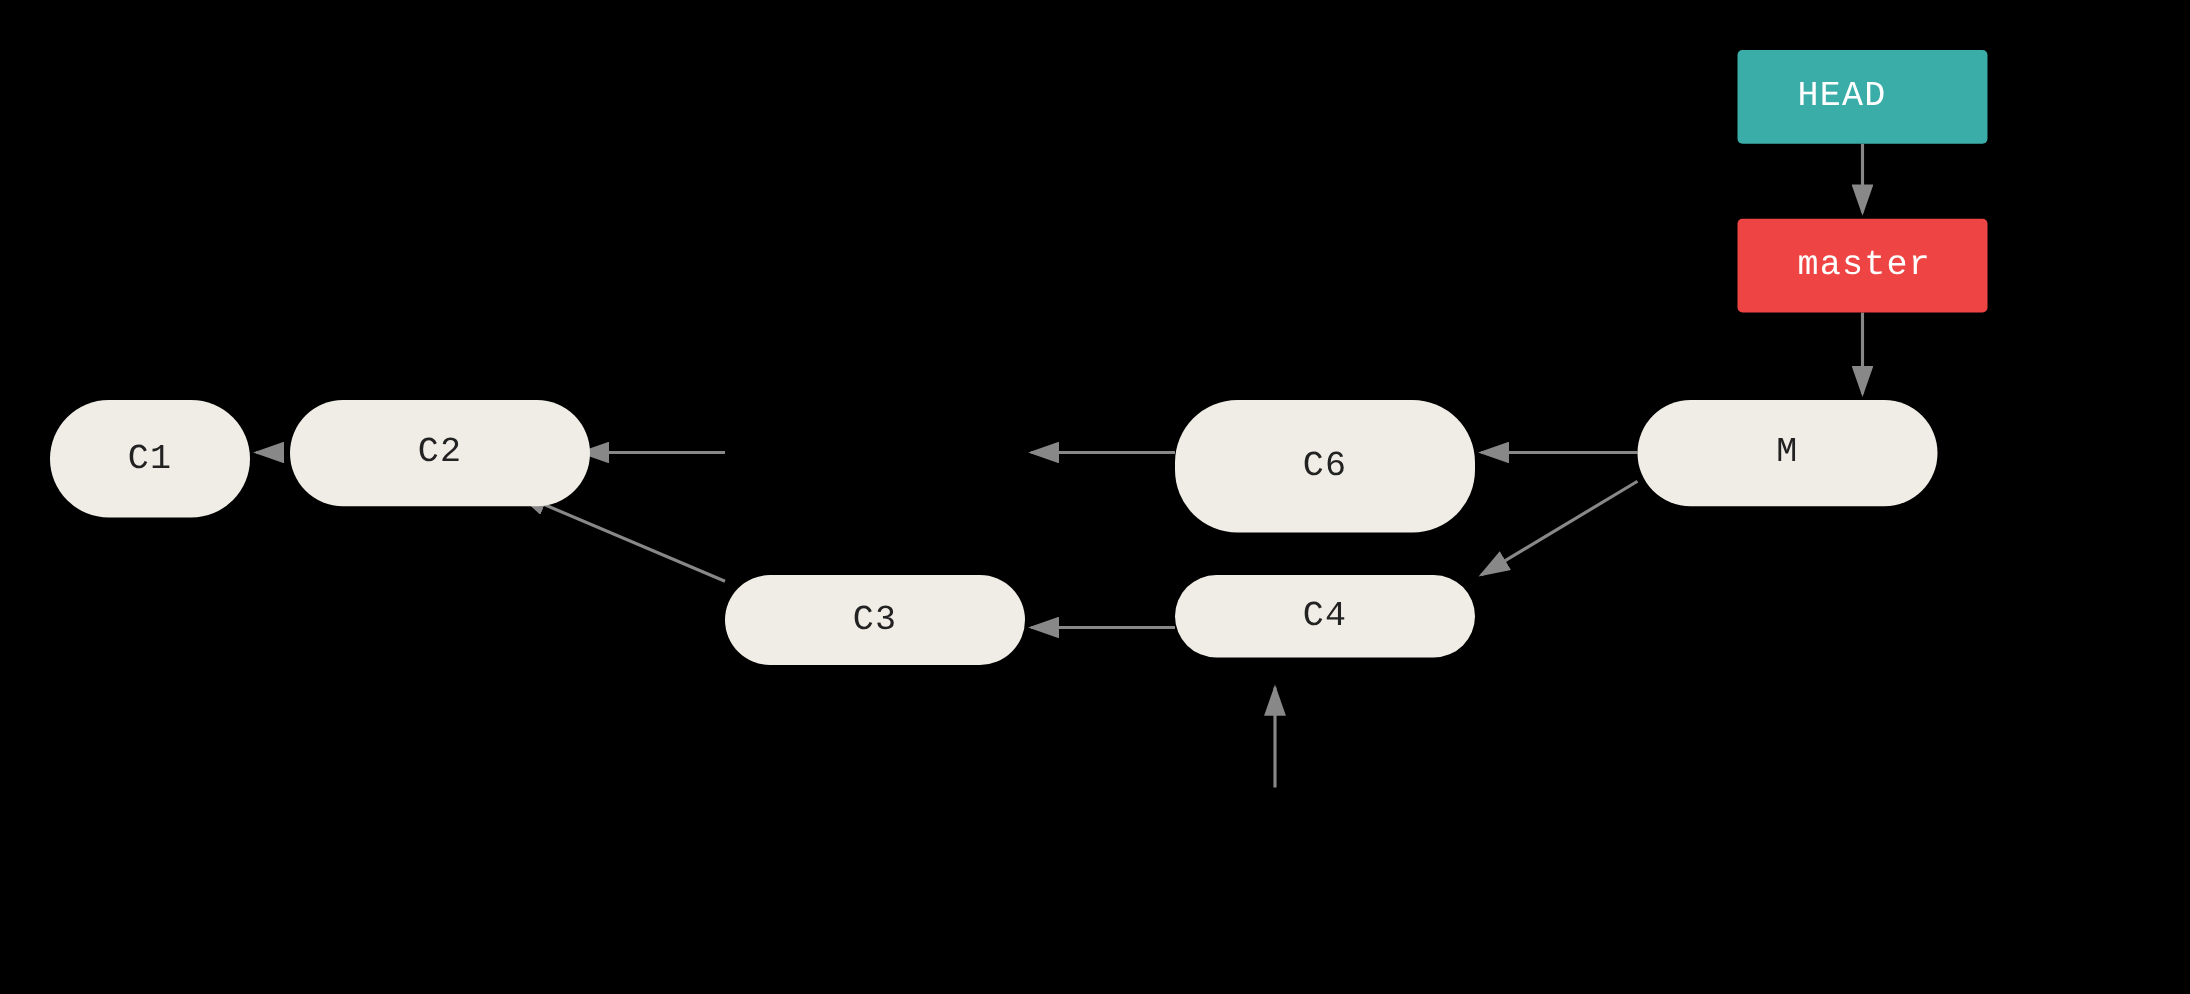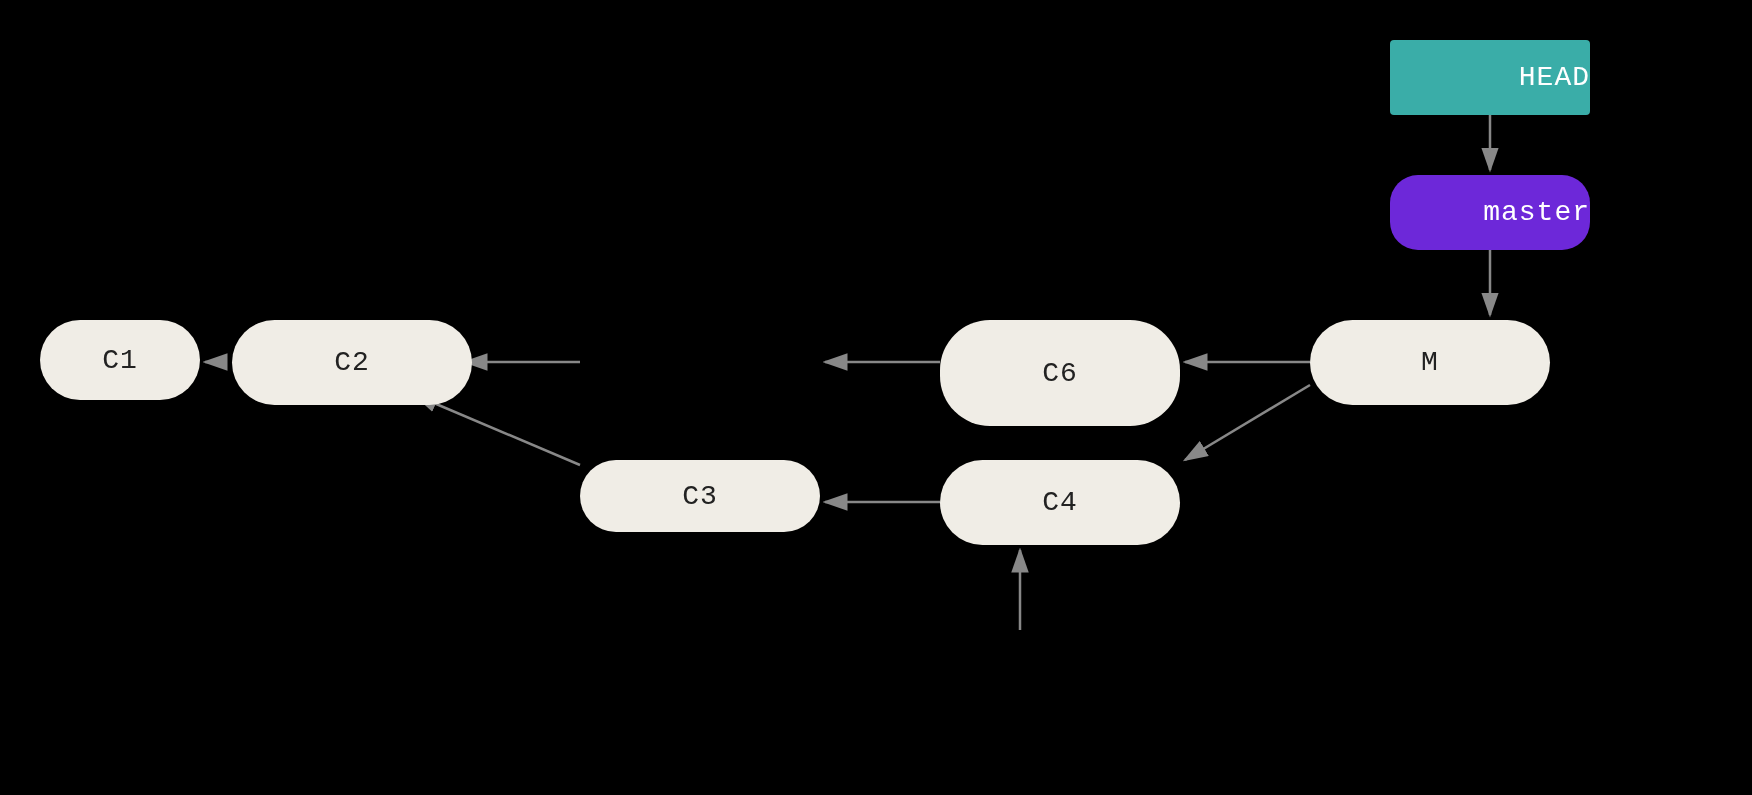--- a/index.html
+++ b/index.html
@@ -24,33 +24,33 @@
       justify-content: center;
       font-size: 28px;
       font-weight: 500;
       color: #222;
       letter-spacing: 1px;
     }
     .node-rect {
       position: absolute;
       display: flex;
       align-items: center;
-      justify-content: flex-end;
+      justify-content: flex-start;
       font-size: 28px;
       font-weight: 500;
       color: #fff;
       letter-spacing: 1px;
       border-radius: 4px;
+      padding-left: 48px;
     }
     .node-head {
       background: #3aada8;
     }
     .node-master {
-      background: #6d28d9;
-      border-radius: 28px;
+      background: #ef4444;
     }
     .node-topic {
       background: #e8432a;
     }
     svg.arrows {
       position: absolute;
       top: 0;
       left: 0;
       width: 1752px;
       height: 795px;
@@ -112,25 +112,25 @@
 
   <div class="node-pill" style="left:940px; top:320px; width:240px; height:106px;">
     <span>C6</span>
   </div>
 
 
   <div class="node-pill" style="left:232px; top:320px; width:240px; height:85px;">
     <span>C2</span>
   </div>
 
-  <div class="node-pill" style="left:40px; top:320px; width:160px; height:80px;justify-content:center;">
+  <div class="node-pill" style="left:40px; top:320px; width:160px; height:94px;justify-content:center;">
     <span>C1</span>
   </div>
 
-  <div class="node-pill" style="left:940px; top:460px; width:240px; height:85px;">
+  <div class="node-pill" style="left:940px; top:460px; width:240px; height:66px;">
     <span>C4</span>
   </div>
 
   <div class="node-pill" style="left:580px; top:460px; width:240px; height:72px;">
     <span>C3</span>
   </div>
 
 </div>
 
 </body></html>

